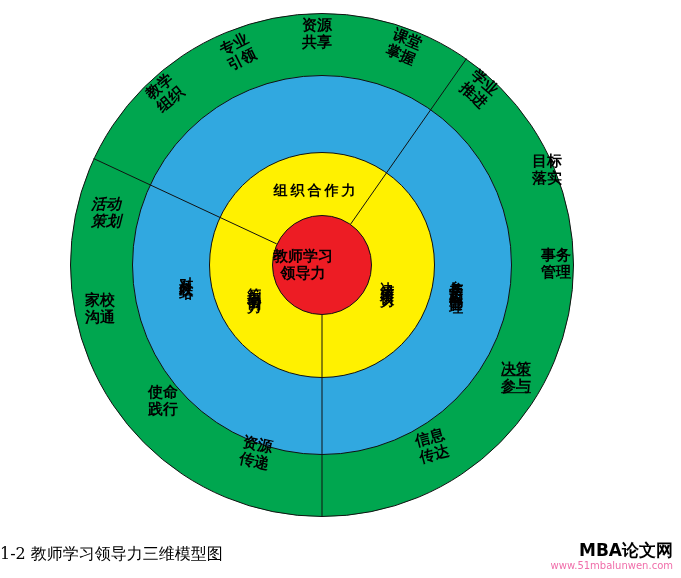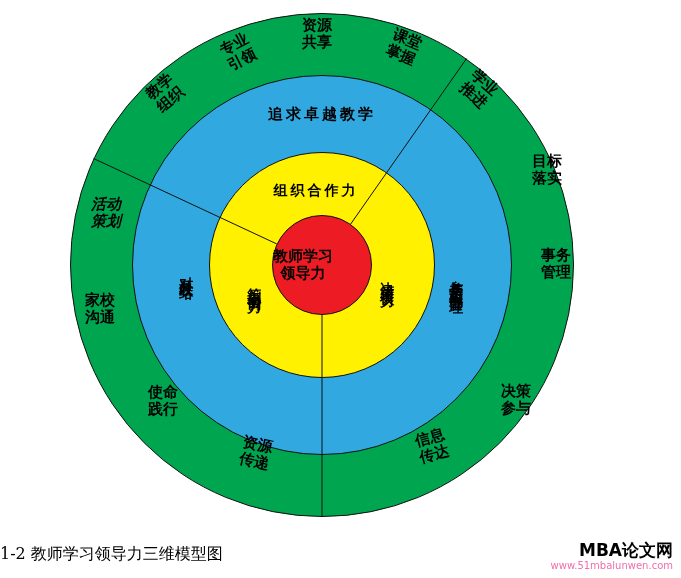--- a/index.html
+++ b/index.html
@@ -78,21 +78,20 @@
 
   <div class="lbl" style="left:303px;top:265px;">
     <span>教师学习</span>
     <span>领导力</span>
   </div>
 
   <div class="lbl spread" style="left:316px;top:191px;font-size:14px;">组织合作力</div>
   <div class="lbl vert" style="left:387px;top:278px;font-size:14px;">决策建议力</div>
   <div class="lbl vert" style="left:254px;top:284px;font-size:14px;">策划协调力</div>
 
-  <div class="lbl spread" style="left:322px;top:114px;">追求卓越教学</div>
   <div class="lbl vert" style="left:456px;top:280px;font-size:14px;">参与学校内部管理</div>
   <div class="lbl vert" style="left:186px;top:272px;font-size:14px;">对外联络</div>
 
   <div class="lbl" style="left:165px;top:93px;--r:-40deg;">
     <span>教学</span>
     <span>组织</span>
   </div>
   <div class="lbl" style="left:238px;top:52px;--r:-27deg;">
     <span>专业</span>
     <span>引领</span>
@@ -110,21 +109,21 @@
     <span>推进</span>
   </div>
   <div class="lbl" style="left:547px;top:170px;">
     <span>目标</span>
     <span>落实</span>
   </div>
   <div class="lbl" style="left:556px;top:264px;">
     <span>事务</span>
     <span>管理</span>
   </div>
-  <div class="lbl" style="left:516px;top:400px;">
+  <div class="lbl" style="left:516px;top:378px;text-decoration:underline;">
     <span>决策</span>
     <span>参与</span>
   </div>
   <div class="lbl" style="left:432px;top:446px;--r:-15deg;">
     <span>信息</span>
     <span>传达</span>
   </div>
   <div class="lbl" style="left:256px;top:453px;--r:12deg;">
     <span>资源</span>
     <span>传递</span>

